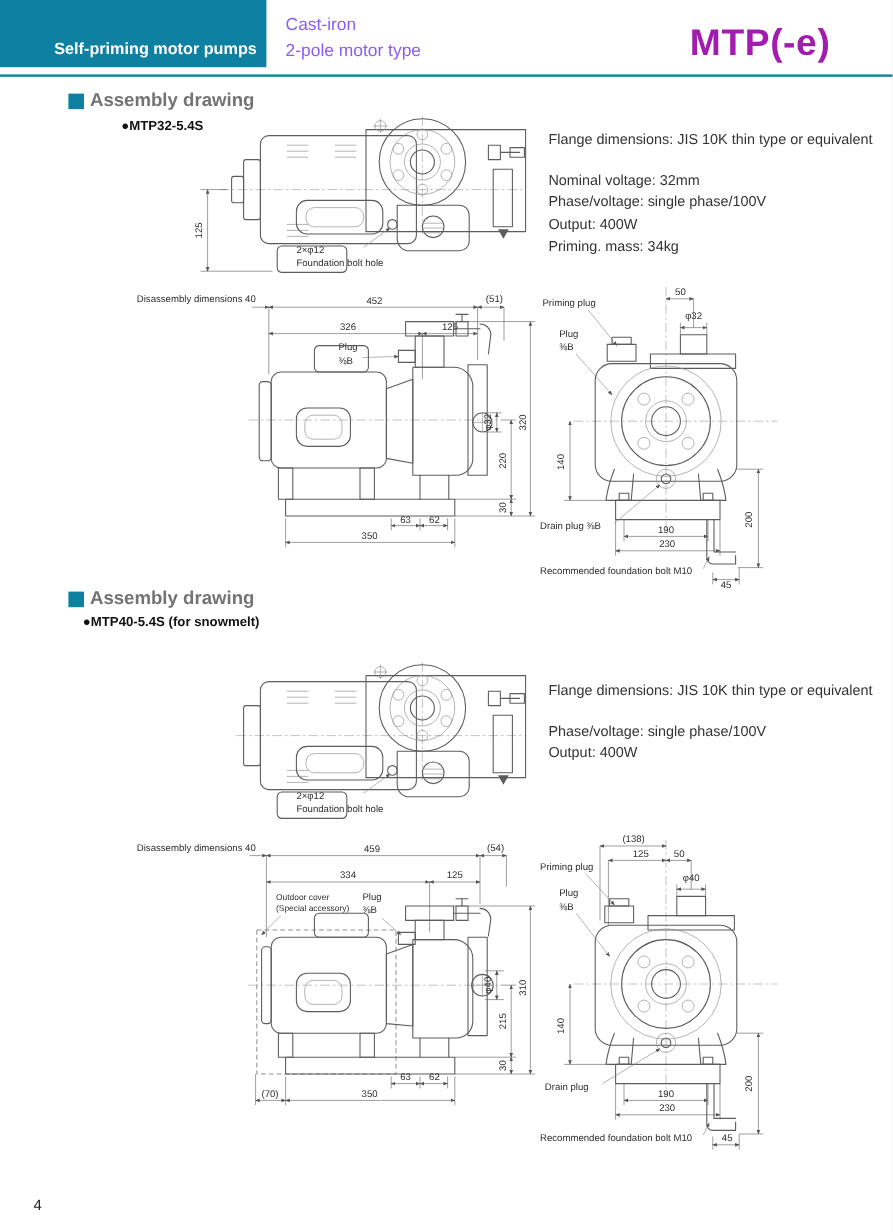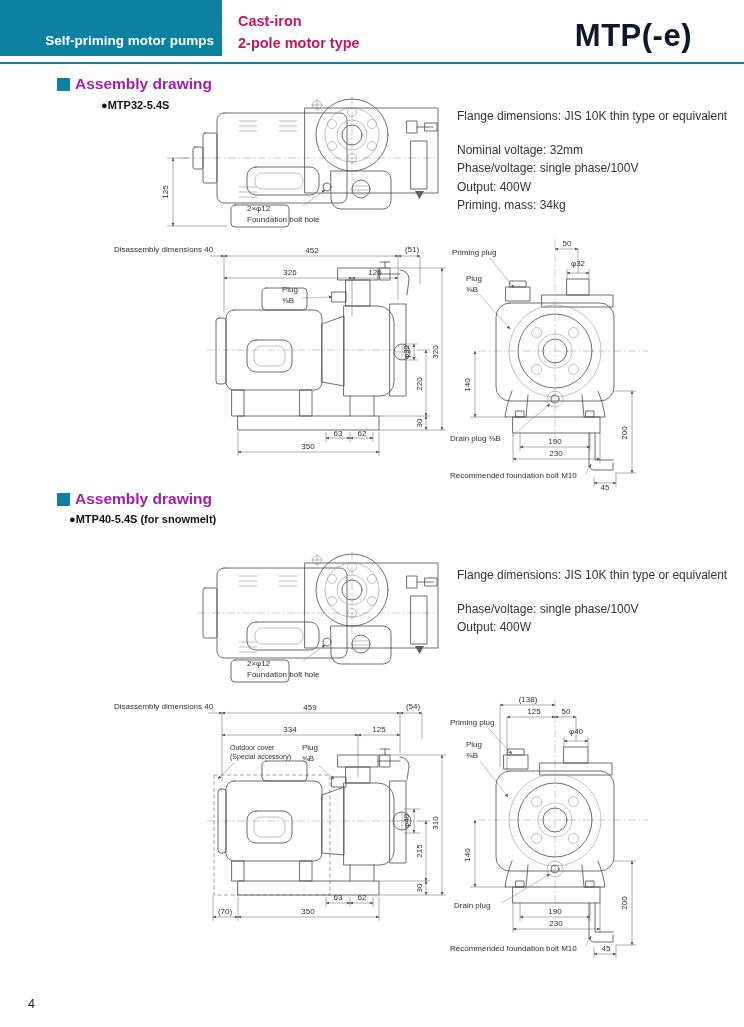--- a/index.html
+++ b/index.html
@@ -3,26 +3,26 @@
 <meta charset="utf-8">
 <style>
   html,body{margin:0;padding:0;background:#e8e8e8;font-family:"Liberation Sans",sans-serif;}
   .page{position:relative;width:744px;height:1027px;background:#fff;margin:0 auto;overflow:hidden;}
   .abs{position:absolute;}
 
   
   .band{left:0;top:6;width:222px;height:56px;background:#0e81a3;color:#fff;
         display:flex;align-items:flex-end;justify-content:flex-end;
         padding:0 8px 8px 0;box-sizing:border-box;font-weight:bold;font-size:13.5px;}
-  .typeblk{left:238px;top:11px;color:#be185d;font-weight:bold;font-size:14.5px;line-height:1.5;}
-  .series{top:18px;right:52px;color:#0f172a;font-weight:bold;font-size:31px;letter-spacing:.5px;}
+  .typeblk{left:238px;top:11px;color:#8b5cf6;font-weight:normal;font-size:14.5px;line-height:1.5;}
+  .series{top:18px;right:52px;color:#a21caf;font-weight:bold;font-size:31px;letter-spacing:.5px;}
   .rule{top:62px;left:0;width:744px;height:2px;background:#0e81a3;}
 
   
-  .h-section{display:flex;align-items:center;gap:5px;color:#a21caf;font-weight:bold;font-size:15.5px;}
+  .h-section{display:flex;align-items:center;gap:5px;color:#737373;font-weight:bold;font-size:15.5px;}
   .sq{width:13px;height:13px;background:#0e81a3;display:inline-block;}
   .model{font-size:11px;font-weight:bold;color:#111;}
   .model .blt{font-size:11px;}
 
   .specs{width:285px;font-size:12px;color:#333;line-height:1.55;}
   .specs .flange{margin-bottom:15px;}
 
   .pageno{left:28px;top:997px;font-size:12.5px;color:#222;}
 
   

